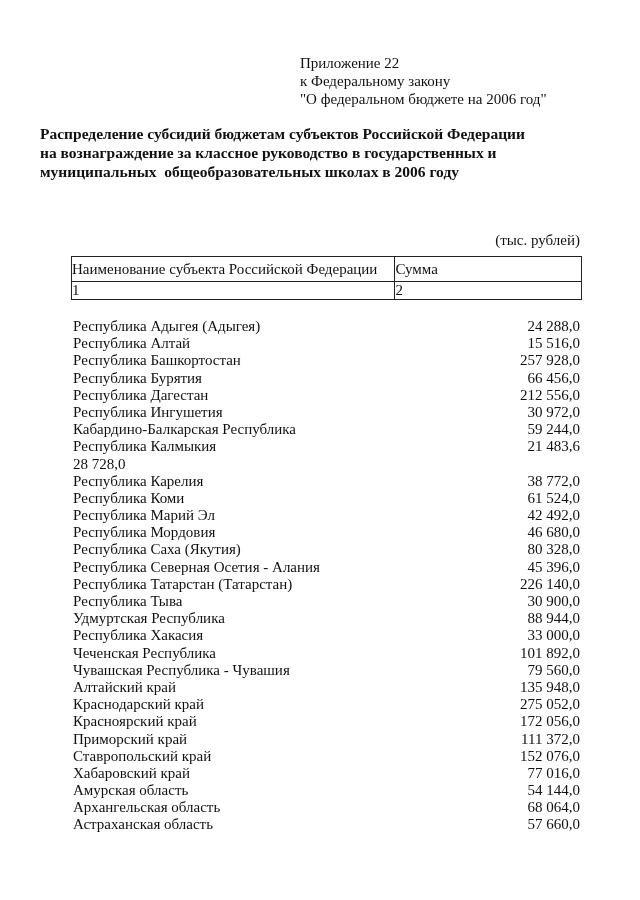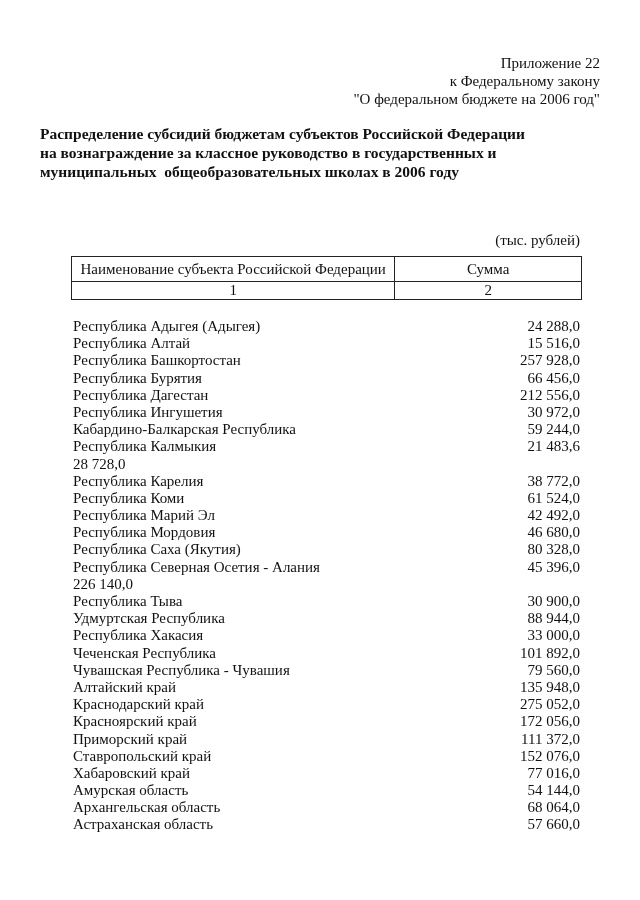--- a/index.html
+++ b/index.html
@@ -13,21 +13,21 @@
       position: relative;
       overflow: hidden;
       font-family: "Liberation Serif", "DejaVu Serif", serif;
       color: #111111;
     }
     .appendix {
       position: absolute;
       left: 300px;
       top: 54px;
       width: 300px;
-      text-align: right;
+      text-align: left;
       font-size: 15px;
       line-height: 18px;
     }
     .appendix div { white-space: nowrap; }
     .title {
       position: absolute;
       left: 40px;
       top: 124px;
       width: 560px;
       text-align: left;
@@ -46,21 +46,21 @@
     .header-table {
       position: absolute;
       left: 71px;
       top: 256px;
       width: 511px;
       border-collapse: collapse;
       font-size: 15px;
     }
     .header-table td {
       border: 1.5px solid #222222;
-      text-align: center;
+      text-align: left;
       padding: 0;
     }
     .header-table tr.head td { height: 24px; line-height: 24px; }
     .header-table tr.nums td { height: 17px; line-height: 17px; }
     .header-table td.col1 { width: 323px; }
     .header-table td.col2 { width: 186px; }
     .rows {
       position: absolute;
       left: 73px;
       top: 318px;
@@ -160,20 +160,21 @@
     </div>
   <div class="row">
       <span class="name">Республика Саха (Якутия)</span>
       <span class="amount">80 328,0</span>
     </div>
   <div class="row">
       <span class="name">Республика Северная Осетия - Алания</span>
       <span class="amount">45 396,0</span>
     </div>
   <div class="row">
+      <span class="name">Республика Татарстан (Татарстан)</span>
       <span class="amount">226 140,0</span>
     </div>
   <div class="row">
       <span class="name">Республика Тыва</span>
       <span class="amount">30 900,0</span>
     </div>
   <div class="row">
       <span class="name">Удмуртская Республика</span>
       <span class="amount">88 944,0</span>
     </div>

